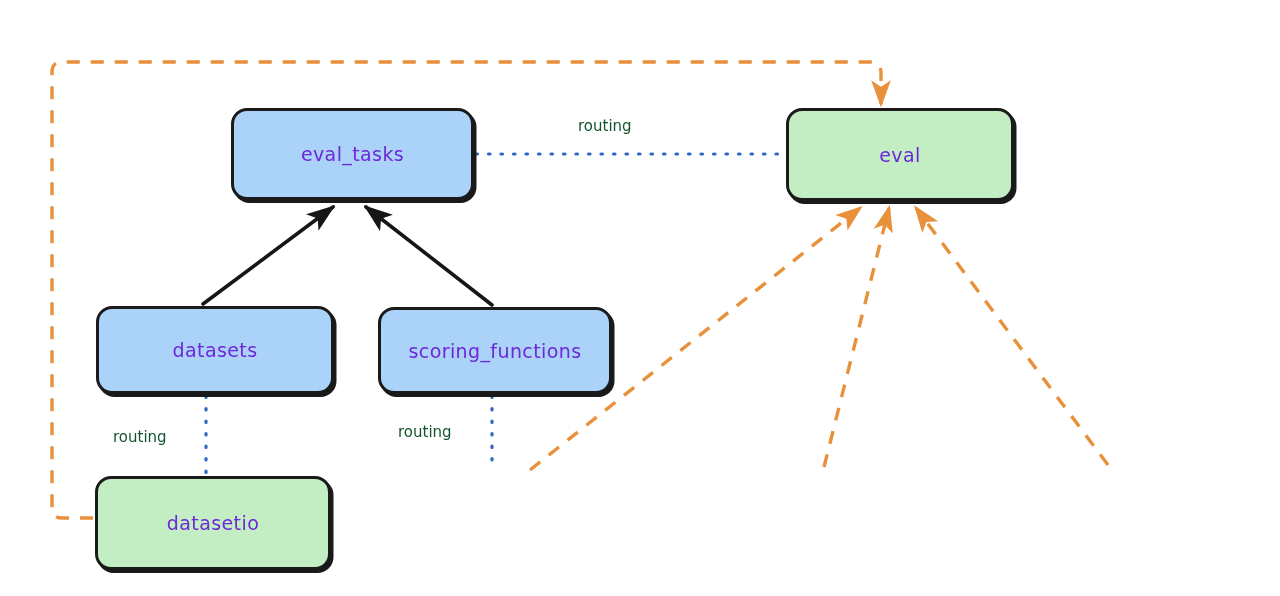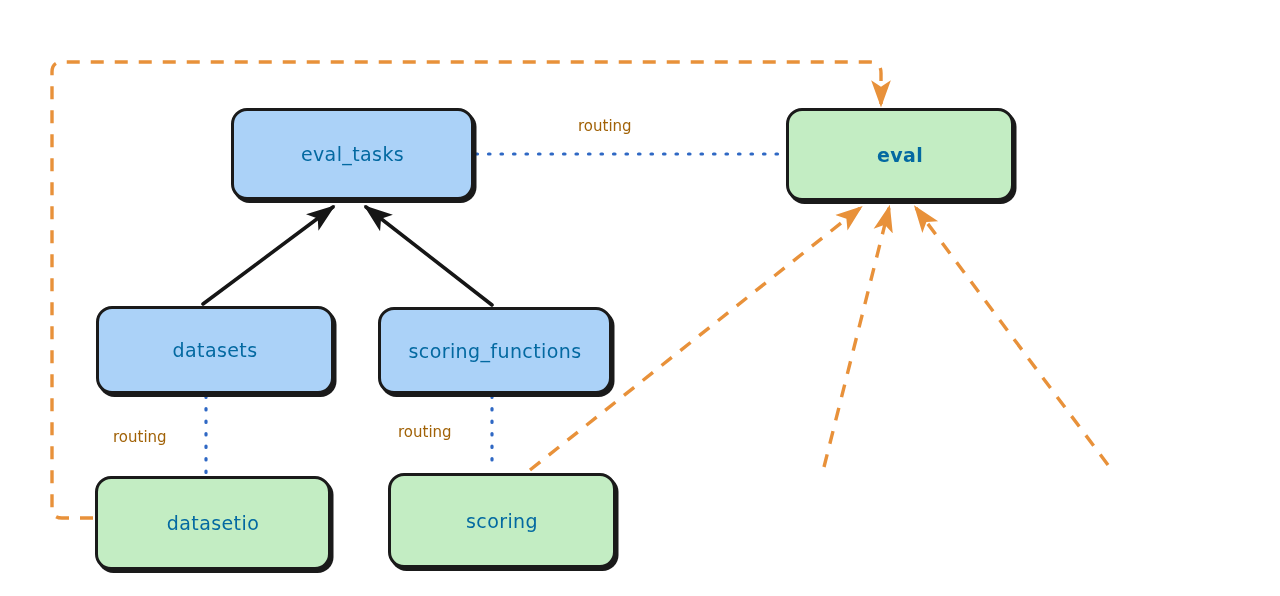--- a/index.html
+++ b/index.html
@@ -31,33 +31,33 @@
     align-items: center;
     justify-content: center;
     border: 3px solid #1a1a1a;
     border-radius: 16px;
     box-shadow: 2.5px 3px 0 0 #1a1a1a;
     z-index: 3;
   }
   .node-label {
     font-family: "DejaVu Sans", sans-serif;
     font-size: 19px;
-    color: #0369a1;
+    color: #6d28d9;
     letter-spacing: 0.4px;
     white-space: nowrap;
     user-select: none;
   }
   .node.blue { background: #abd2f8; }
   .node.green { background: #c3edc3; }
 
   .edge-label {
     position: absolute;
     font-family: "DejaVu Sans", sans-serif;
     font-size: 15px;
-    color: #a16207;
+    color: #14532d;
     white-space: nowrap;
     z-index: 4;
     user-select: none;
   }
 </style>
 </head>
 <body>
 
 <div id="diagram-canvas">
 
@@ -105,39 +105,36 @@
 
     <g>
       <path d="M1108,465 L916,208" fill="none" stroke="#e8913a" stroke-width="3.4" stroke-linecap="butt" stroke-dasharray="13 11" marker-end="url(#arrow-orange)"></path>
     </g>
   </svg>
 
   <div class="node blue" style="left:231px; top:108px; width:243px; height:92px;">
     <span class="node-label">eval_tasks</span>
   </div>
 
-  <div class="node green" style="left:786px; top:108px; width:228px; height:93px;font-weight:bold;">
+  <div class="node green" style="left:786px; top:108px; width:228px; height:93px;">
     <span class="node-label">eval</span>
   </div>
 
   <div class="node blue" style="left:96px; top:306px; width:238px; height:88px;text-align:center;">
     <span class="node-label">datasets</span>
   </div>
 
   <div class="node green" style="left:95px; top:476px; width:236px; height:94px;">
     <span class="node-label">datasetio</span>
   </div>
 
   <div class="node blue" style="left:378px; top:307px; width:234px; height:87px;">
     <span class="node-label">scoring_functions</span>
   </div>
 
-  <div class="node green" style="left:388px; top:473px; width:228px; height:95px;">
-    <span class="node-label">scoring</span>
-  </div>
 
 
 
   <div class="edge-label" style="left:578px; top:117px;">routing</div>
 
   <div class="edge-label" style="left:113px; top:428px;">routing</div>
 
   <div class="edge-label" style="left:398px; top:423px;">routing</div>
 
 </div>

